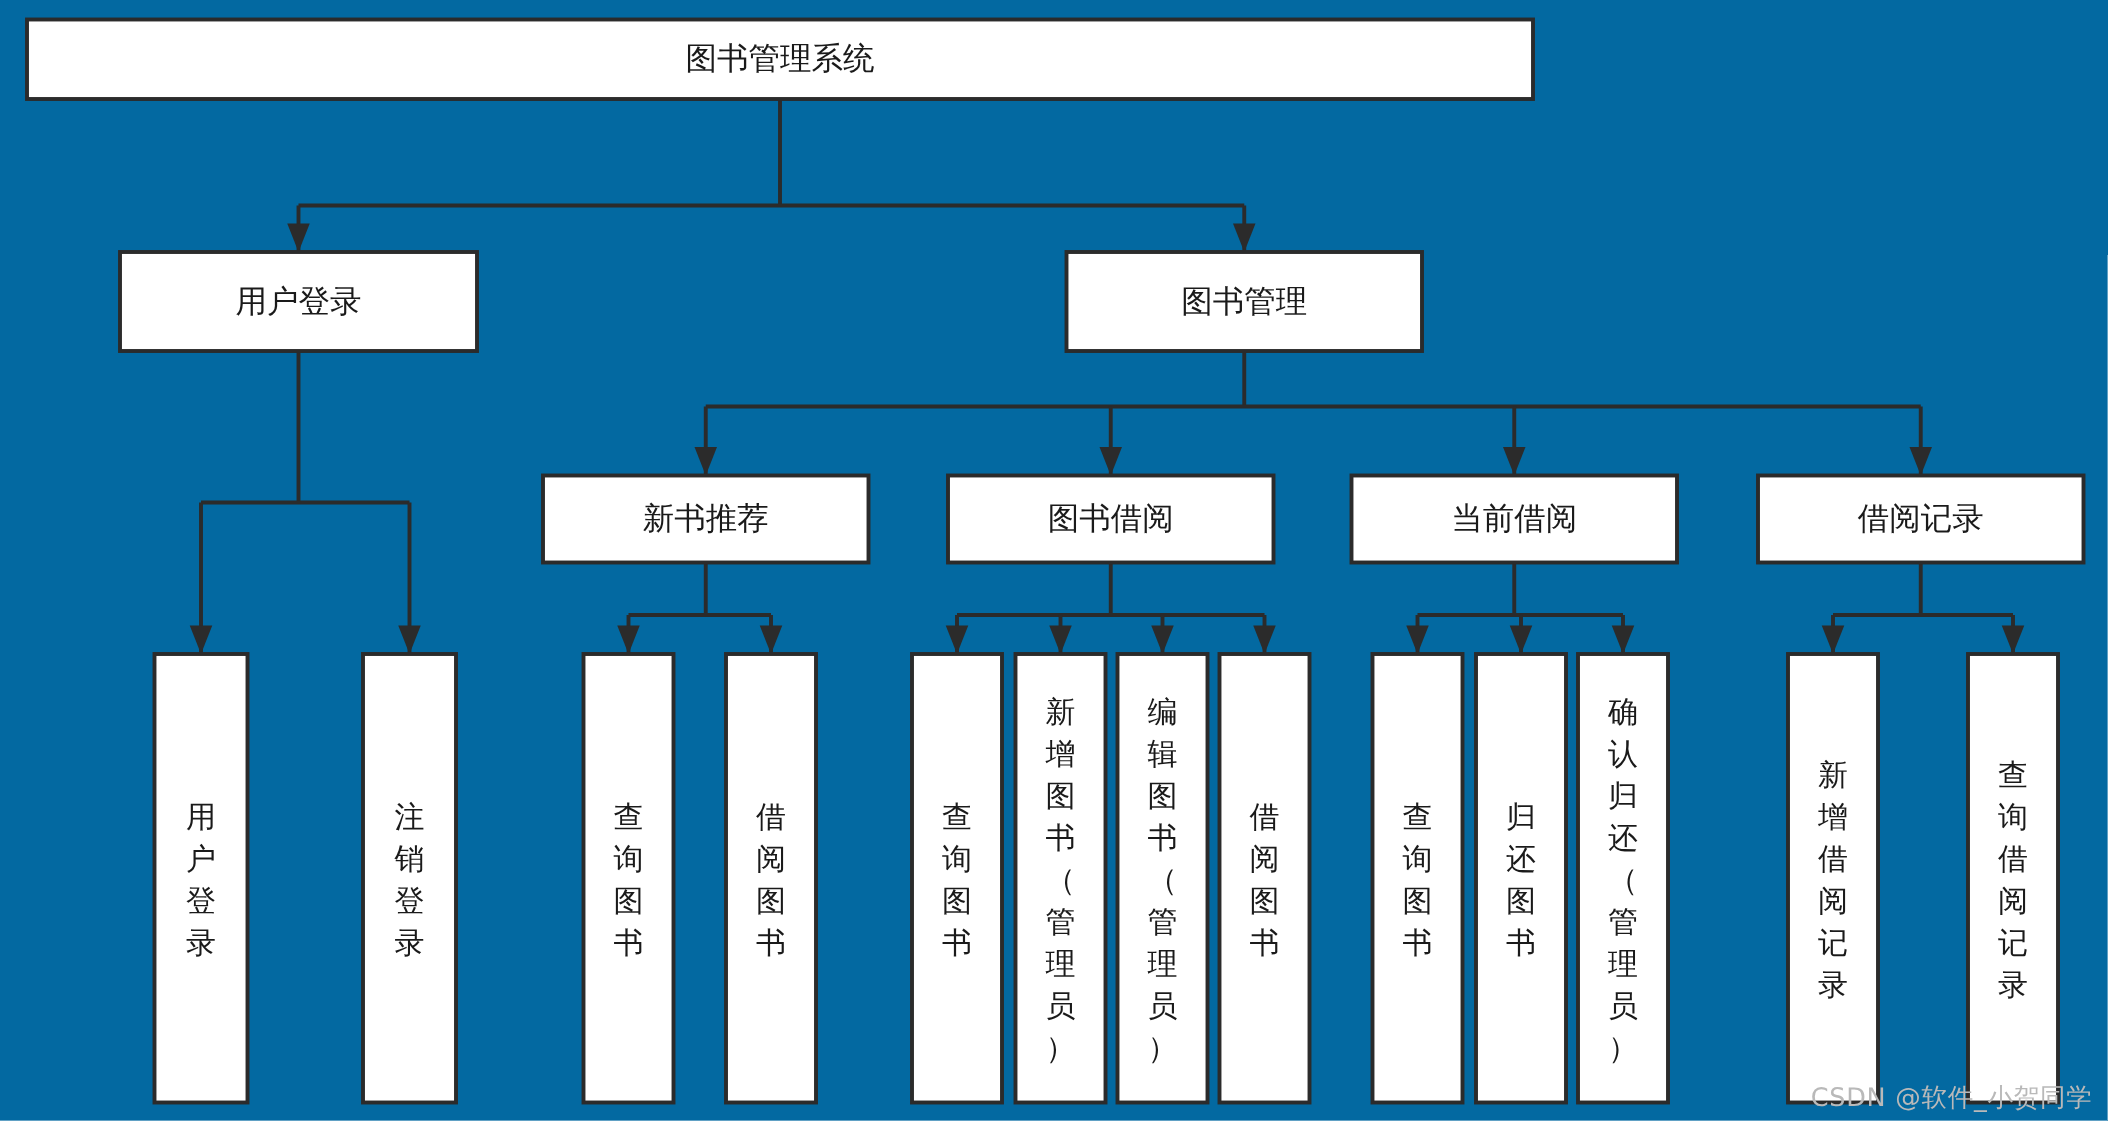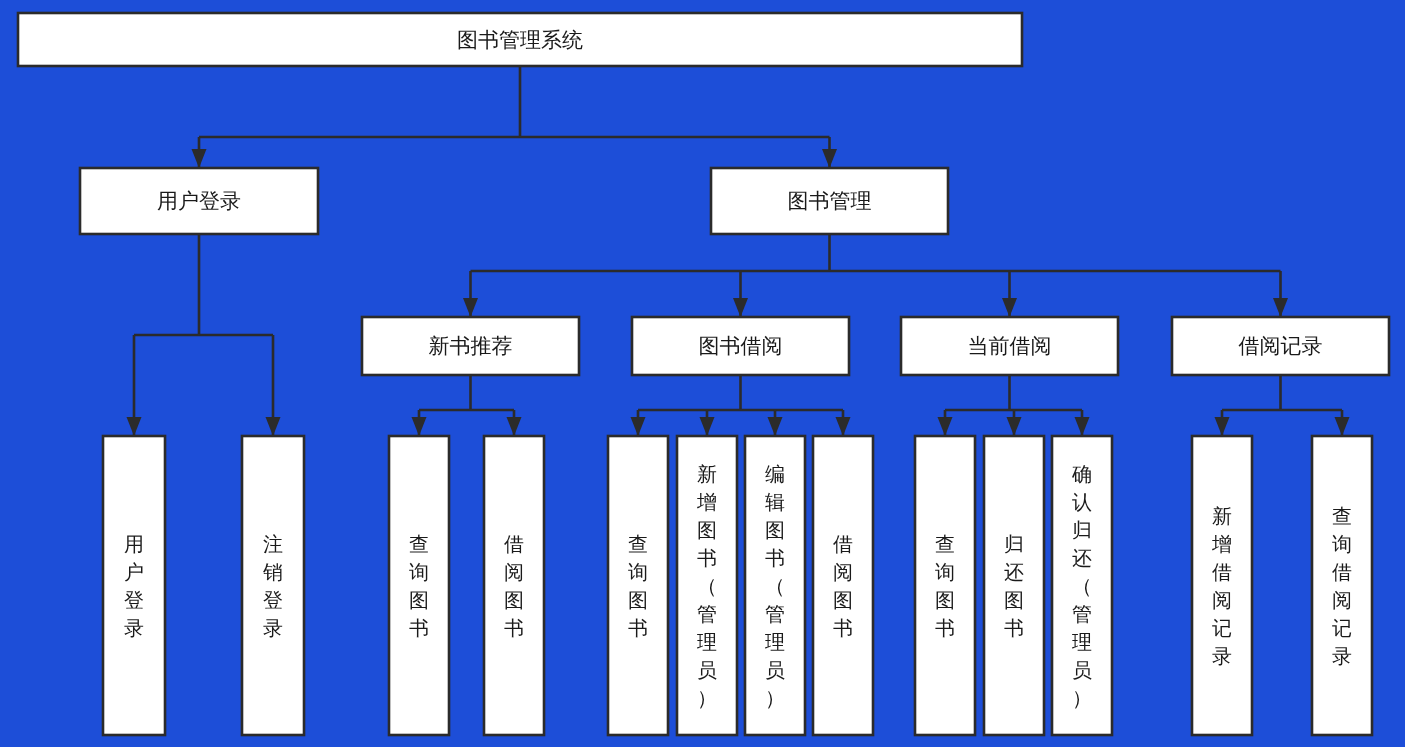--- a/index.html
+++ b/index.html
@@ -10,21 +10,21 @@
   body {
     width: 1405px;
     height: 747px;
     font-family: "DejaVu Sans", "Liberation Sans", sans-serif;
     overflow: hidden;
   }
   #diagram-root {
     position: relative;
     width: 1405px;
     height: 747px;
-    background: #1d4ed8;
+    background: #0369a1;
     text-decoration: underline;
   }
   svg.canvas {
     position: absolute;
     left: 0;
     top: 0;
     width: 1405px;
     height: 747px;
   }
   .node-box {
@@ -202,13 +202,14 @@
         <g>
           <rect x="1192" y="436" width="60" height="299" class="node-box"></rect>
           <text x="1222" class="node-label-v"><tspan x="1222" y="523.34">新</tspan><tspan x="1222" y="551.34">增</tspan><tspan x="1222" y="579.34">借</tspan><tspan x="1222" y="607.34">阅</tspan><tspan x="1222" y="635.34">记</tspan><tspan x="1222" y="663.34">录</tspan></text>
         </g>
         <g>
           <rect x="1312" y="436" width="60" height="299" class="node-box"></rect>
           <text x="1342" class="node-label-v"><tspan x="1342" y="523.34">查</tspan><tspan x="1342" y="551.34">询</tspan><tspan x="1342" y="579.34">借</tspan><tspan x="1342" y="607.34">阅</tspan><tspan x="1342" y="635.34">记</tspan><tspan x="1342" y="663.34">录</tspan></text>
         </g>
       </g>
   </svg>
+  <div class="watermark">CSDN @软件_小贺同学</div>
 </div>
 
 </body></html>

